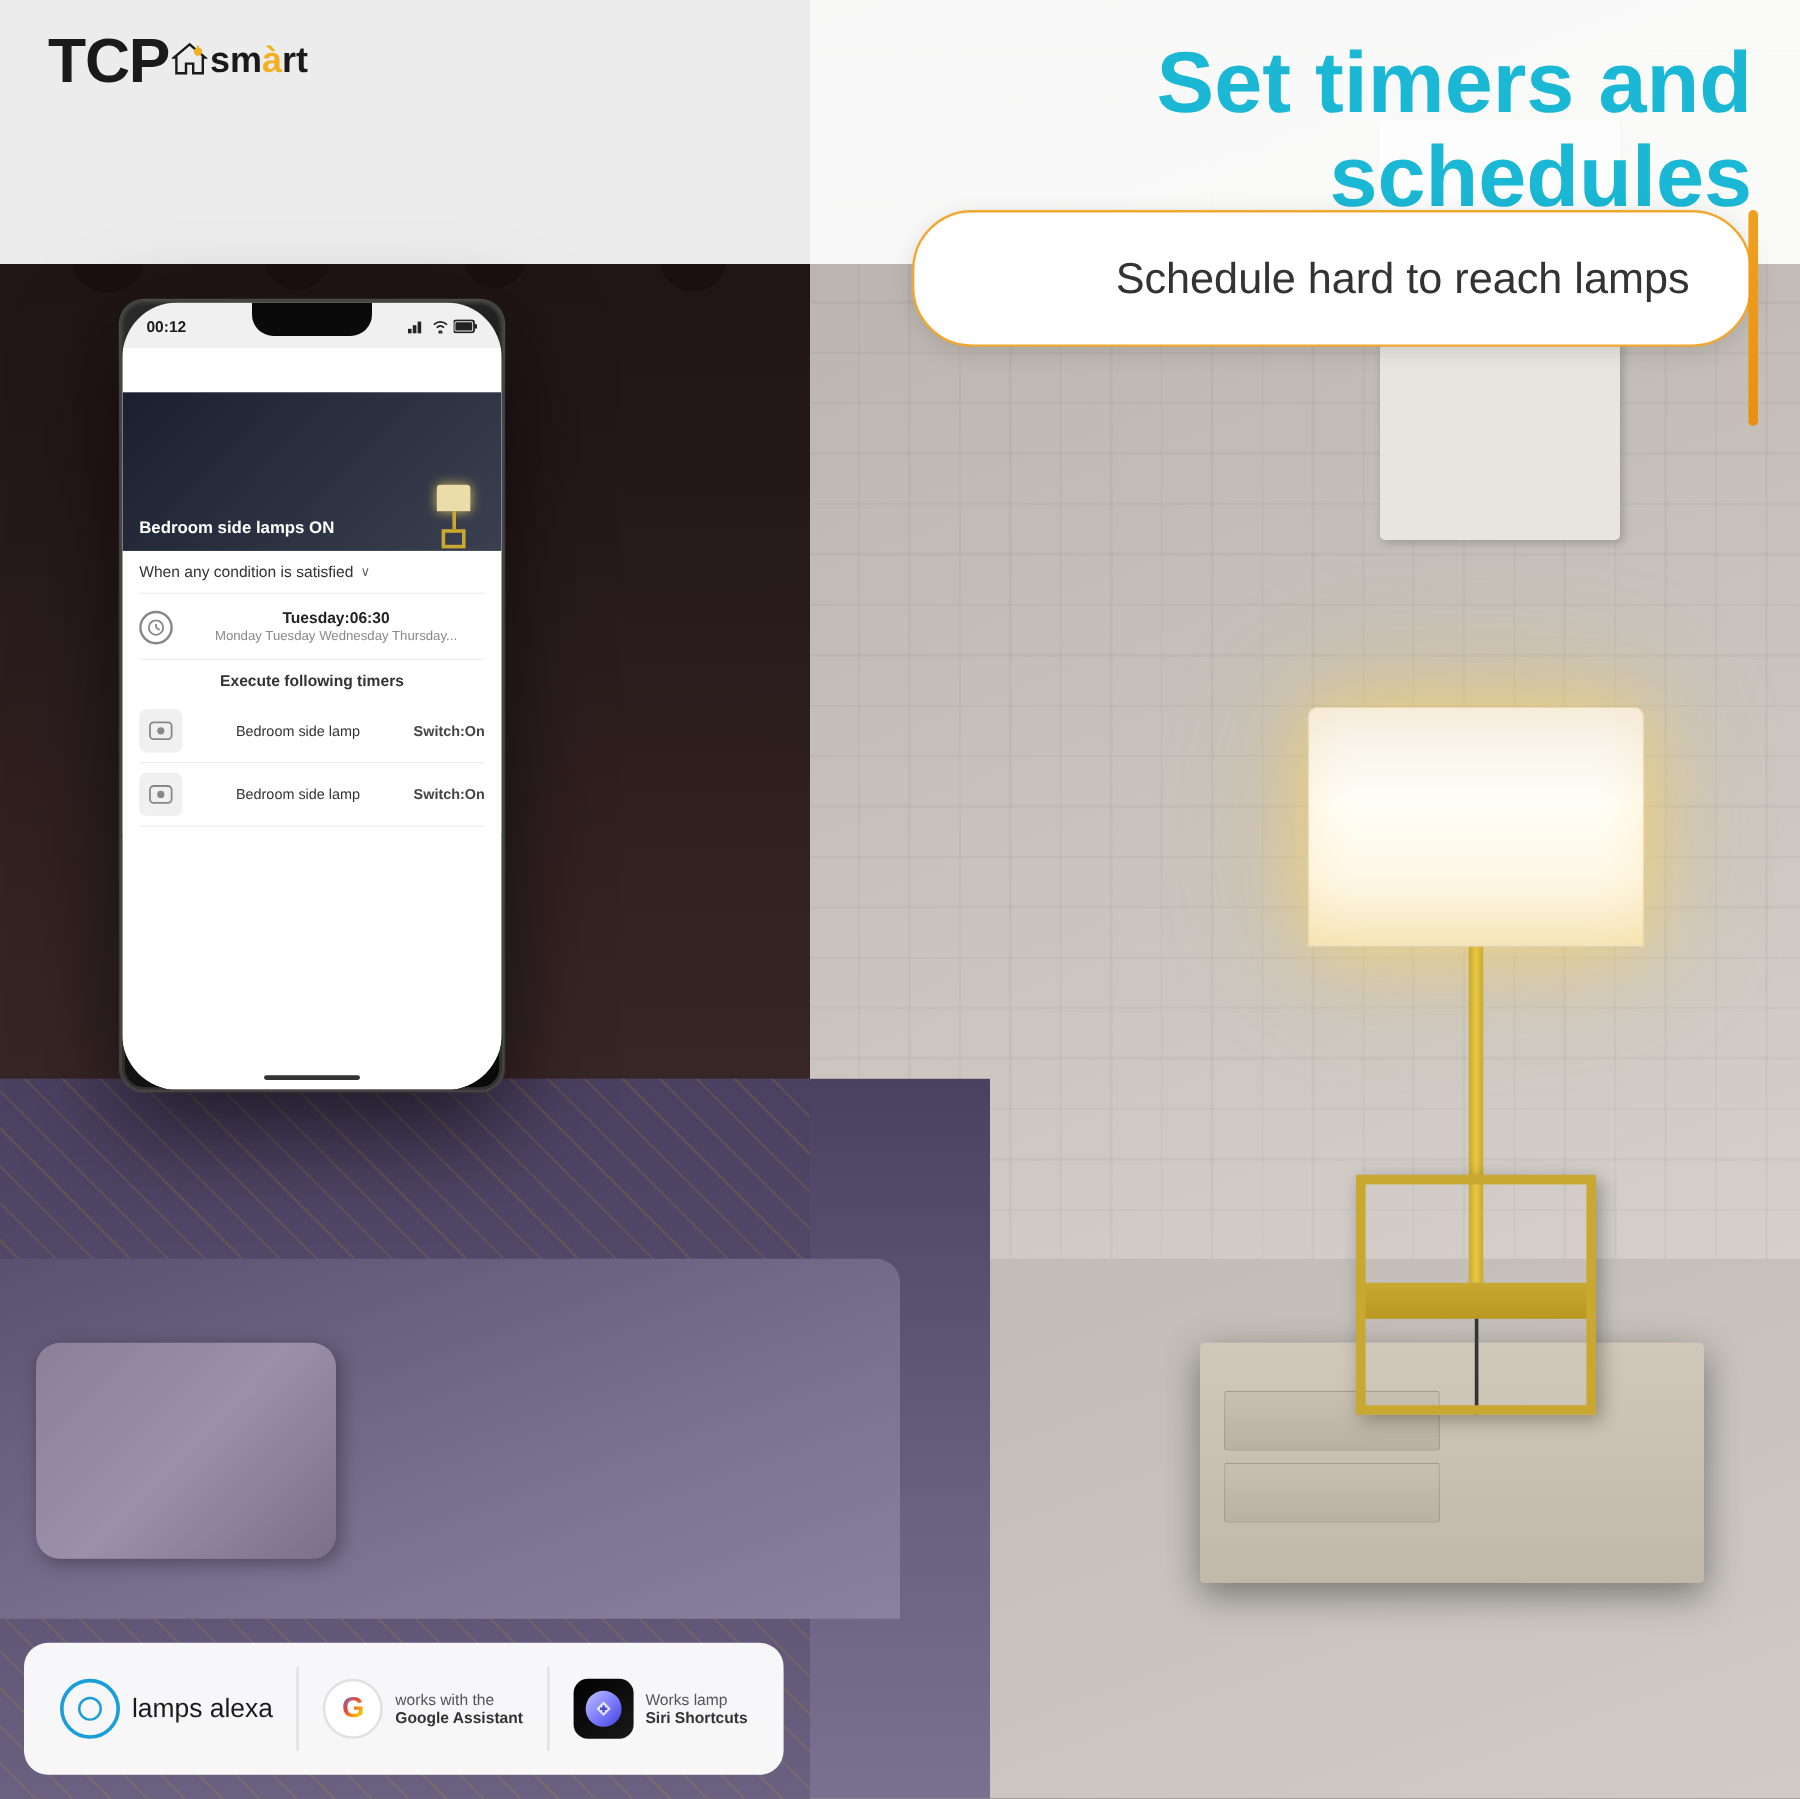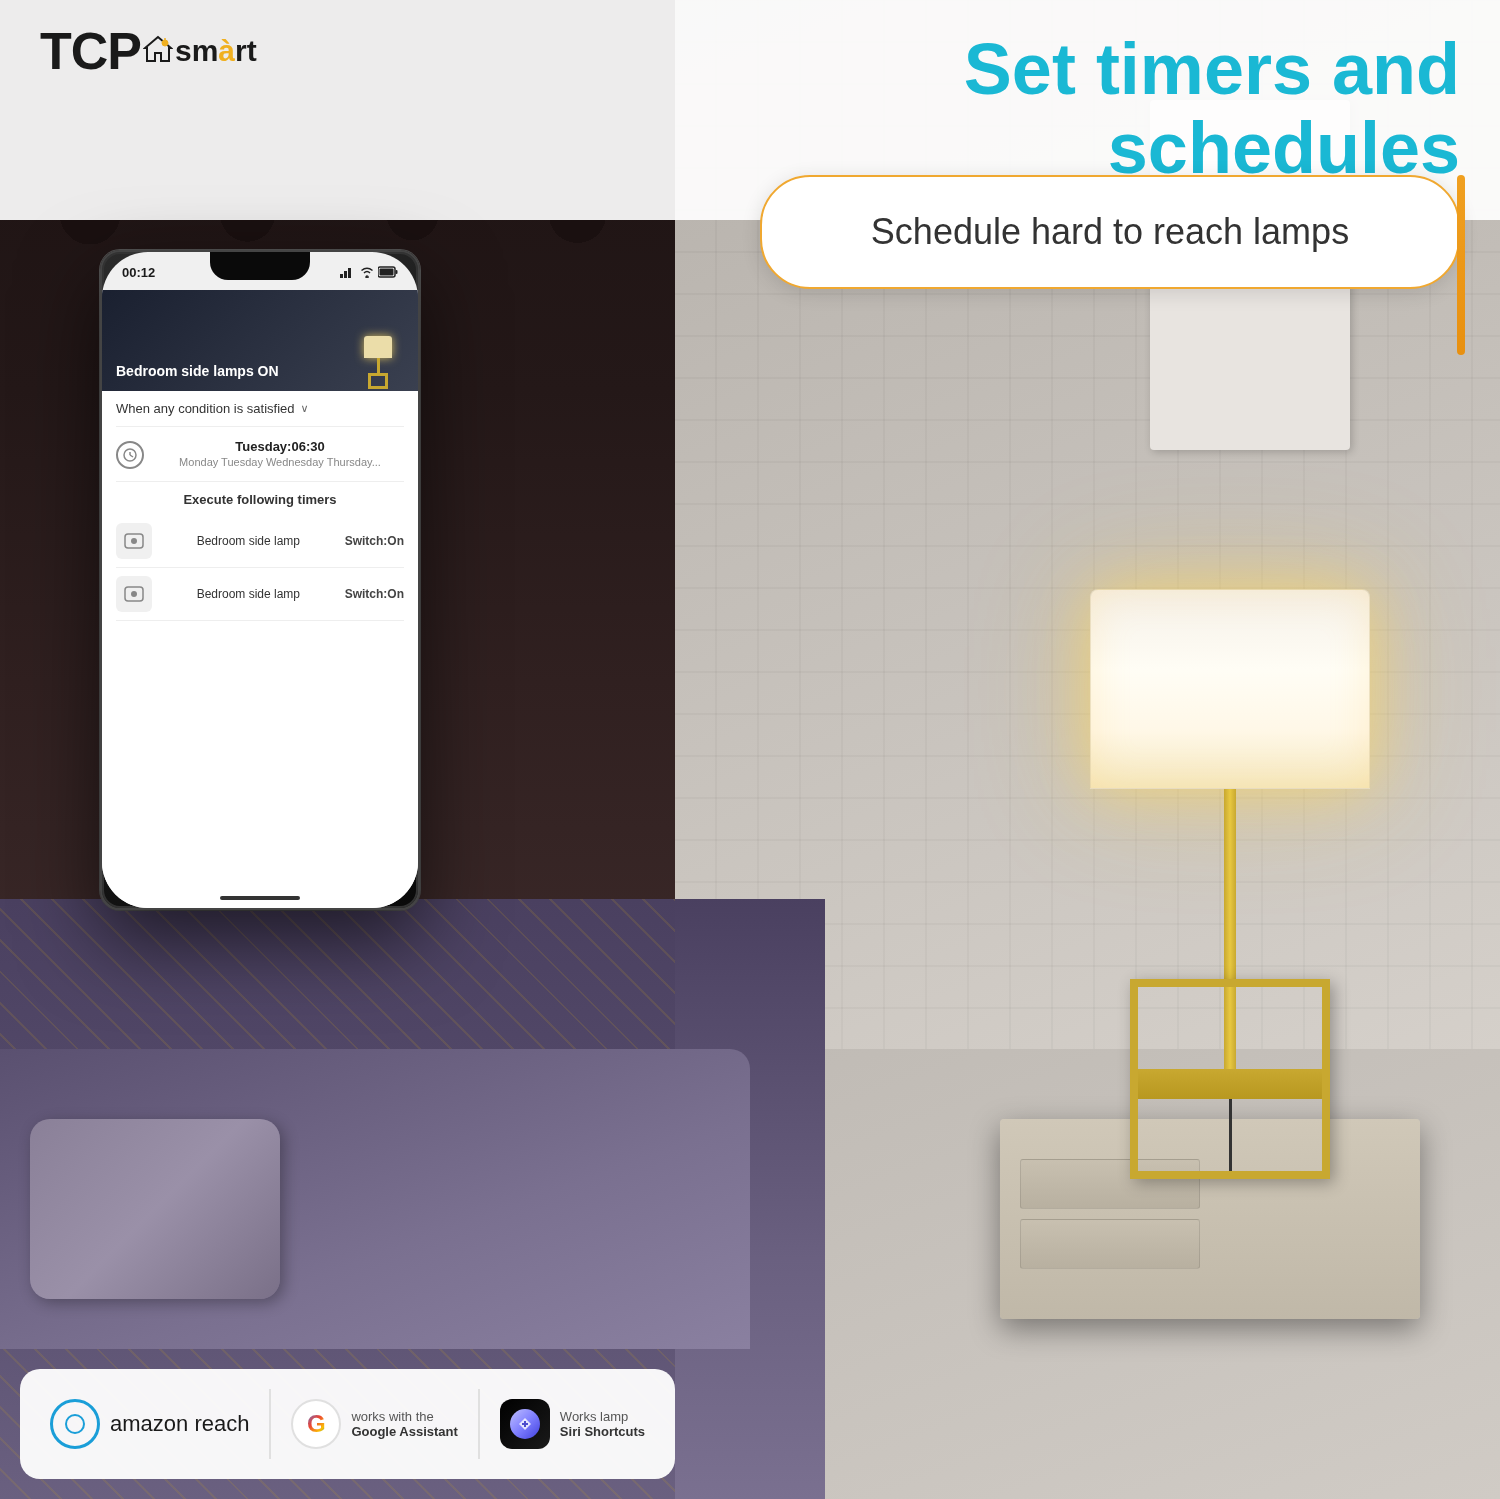--- a/index.html
+++ b/index.html
@@ -261,21 +261,21 @@
       padding: 30px 50px;
       z-index: 20;
       box-shadow: 0 4px 20px rgba(0,0,0,0.12);
       border: 2px solid #f0a830;
     }
 
     .subtitle-text {
       font-size: 36px;
       font-weight: 400;
       color: #333;
-      text-align: center;
+      text-align: right;
       line-height: 1.4;
     }
 
     
     .phone-container {
       position: absolute;
       top: 250px; left: 100px;
       z-index: 20;
       width: 320px;
     }
@@ -337,24 +337,25 @@
     .phone-screen-content {
       margin-top: 38px;
       height: calc(100% - 38px);
       background: white;
       overflow: hidden;
     }
 
     
     .app-header-img {
       width: 100%;
-      height: 101px;
+      height: 132px;
       background: linear-gradient(135deg, #2a3040 0%, #1a2030 40%, #3a4050 70%, #4a5060 100%);
       position: relative;
       overflow: hidden;
+      margin-top: 37px;
     }
 
     .app-header-text {
       position: absolute;
       bottom: 12px; left: 14px;
       font-size: 14px;
       font-weight: 700;
       color: white;
     }
 
@@ -848,21 +849,21 @@
     </div>
   </div>
 </div>
 
 <div class="bottom-badges">
 
   <div class="badge-alexa">
     <div class="alexa-ring">
       <div class="alexa-inner"></div>
     </div>
-    <span class="alexa-text">amazon reach</span>
+    <span class="alexa-text">lamps alexa</span>
   </div>
 
   <div class="badge-divider"></div>
 
   <div class="badge-google">
     <div class="google-circle">
       <span class="google-g">G</span>
     </div>
     <div class="google-text-block">
       <span class="google-works">works with the</span>

